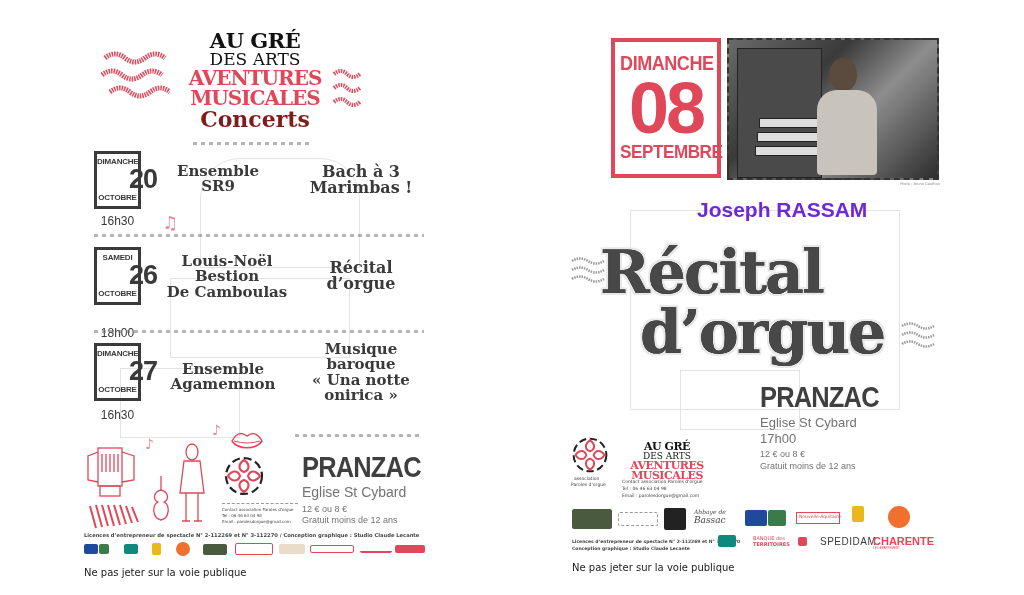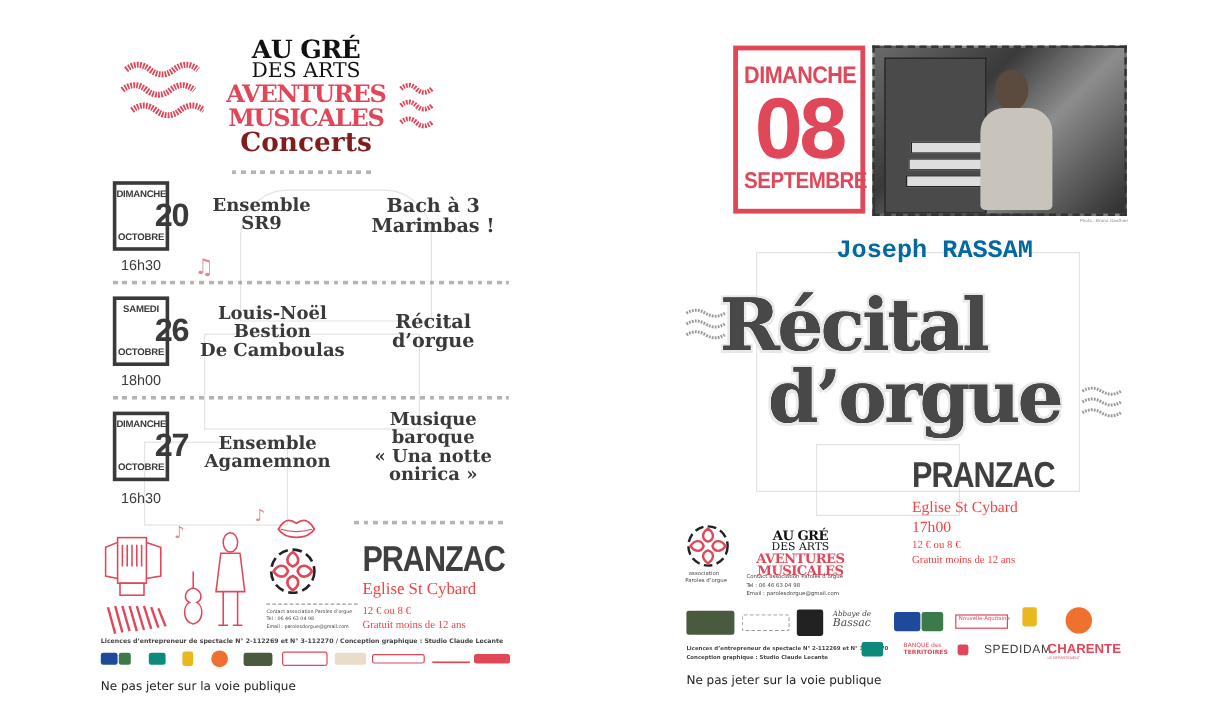--- a/index.html
+++ b/index.html
@@ -23,41 +23,41 @@
   .date-box .day { font-size: 8px; letter-spacing: -0.2px; margin-top: 3px; }
   .date-box .num { font-size: 27px; line-height: 27px; letter-spacing: -1px; padding-left: 32px; }
   .date-box .month { font-size: 8px; letter-spacing: -0.2px; }
   .time { position: absolute; font-family: "Liberation Sans", sans-serif; font-size: 12px; color: #3a3a3a; text-align: center; }
 
   .perf { position: absolute; text-align: center; font-family: "DejaVu Serif", serif; font-weight: bold; color: #3a3a3a; line-height: 1.02; }
 
   .dots { position: absolute; height: 3px; background: repeating-linear-gradient(90deg, #777 0 4px, transparent 4px 8px); opacity: .55; }
 
   .venue-big { position: absolute; font-family: "Liberation Sans", sans-serif; font-weight: bold; color: #3f3f3f; letter-spacing: -1px; transform: scaleX(0.85); transform-origin: left top; }
-  .venue-sub { position: absolute; font-family: Liberation Serif, serif; color: #ef4444; text-align: center; }
+  .venue-sub { position: absolute; font-family: Liberation Sans, sans-serif; color: #737373; text-align: center; }
 
   .small-txt { position: absolute; font-family: "DejaVu Sans", sans-serif; color: #444; white-space: nowrap; }
 
   .sponsor { position: absolute; border-radius: 2px; }
 
   .footer-note { position: absolute; font-family: "DejaVu Sans", sans-serif; color: #222; }
 
   
   .red-date { position: absolute; border: 4px solid #e0485a; text-align: center; font-family: "Liberation Sans", sans-serif; font-weight: bold; color: #e0485a; }
   .red-date .day { font-size: 20px; margin-top: 10px; letter-spacing: -0.5px; transform: scaleX(.9); }
   .red-date .num { font-size: 72px; line-height: 66px; letter-spacing: -3px; }
   .red-date .month { font-size: 19px; letter-spacing: -0.5px; transform: scaleX(.9); }
 
   .photo { position: absolute; background: linear-gradient(135deg, #6a6a6a 0%, #3a3a3a 35%, #8d8d8d 60%, #2e2e2e 100%); overflow: hidden; border: 2px dashed #333; }
   .photo .organ { position: absolute; left: 8px; top: 8px; width: 85px; height: 130px; background: #4a4a4a; border: 1px solid #222; }
   .photo .keys { position: absolute; height: 10px; background: #ddd; border: 1px solid #222; }
   .photo .person-body { position: absolute; left: 88px; top: 50px; width: 60px; height: 85px; background: #c9c4bb; border-radius: 20px 20px 4px 4px; }
   .photo .person-head { position: absolute; left: 100px; top: 18px; width: 28px; height: 34px; background: #5a4b3e; border-radius: 50%; }
 
-  .joseph { position: absolute; font-family: Liberation Mono, monospace; font-weight: bold; color: #0369a1; }
+  .joseph { position: absolute; font-family: Liberation Sans, sans-serif; font-weight: bold; color: #6d28d9; }
   .recital { position: absolute; font-family: "DejaVu Serif", serif; font-weight: bold; color: #484848; text-shadow: 0 0 0 #000, 2px 2px 0 #e8e8e8, -2px -2px 0 #e8e8e8, 2px -2px 0 #e8e8e8, -2px 2px 0 #e8e8e8; letter-spacing: -2px; line-height: 1; }
 
   .sketch { position: absolute; border: 1px solid #e3e3e3; }
 </style>
 </head>
 <body>
 
 <div class="poster-left">
 
   <div class="sketch" style="left:120px; top:140px; width:160px; height:110px; border-radius:40px 40px 0 0;"></div>
@@ -103,21 +103,21 @@
     <div>Marimbas !</div>
   </div>
   <div class="abs" style="left:82px; top:194px; color:#e6868f; font-size:18px;">♫</div>
   <div class="dots" style="left:14px; top:216px; width:330px;"></div>
 
   <div class="date-box" style="left:14px; top:229px; width:47px; height:58px;">
     <div class="day">SAMEDI</div>
     <div class="num">26</div>
     <div class="month">OCTOBRE</div>
   </div>
-  <div class="time" style="left:14px; top:292px; width:47px;text-align:center;">18h00</div>
+  <div class="time" style="left:14px; top:308px; width:47px;text-align:center;">18h00</div>
   <div class="perf" style="left:72px; top:236px; width:150px; font-size:15px;">
     <div>Louis-Noël</div>
     <div>Bestion</div>
     <div>De Camboulas</div>
   </div>
   <div class="perf" style="left:226px; top:242px; width:110px; font-size:16px;">
     <div>Récital</div>
     <div>d’orgue</div>
   </div>
   <div class="dots" style="left:14px; top:312px; width:330px;"></div>

